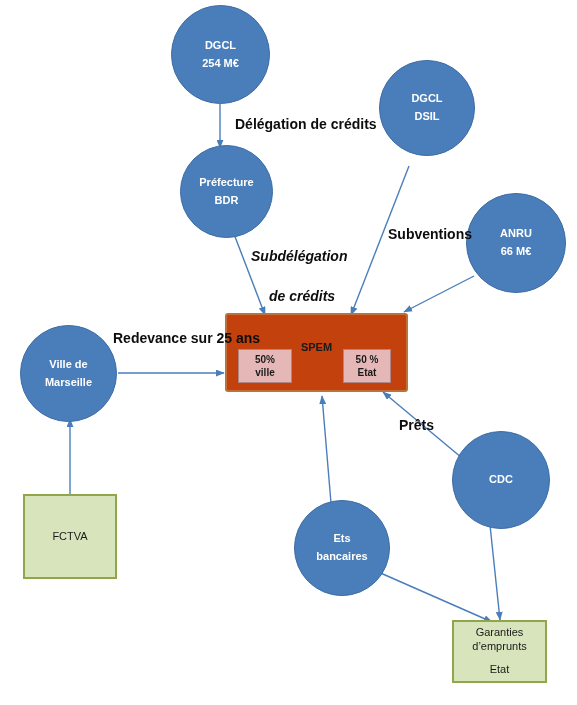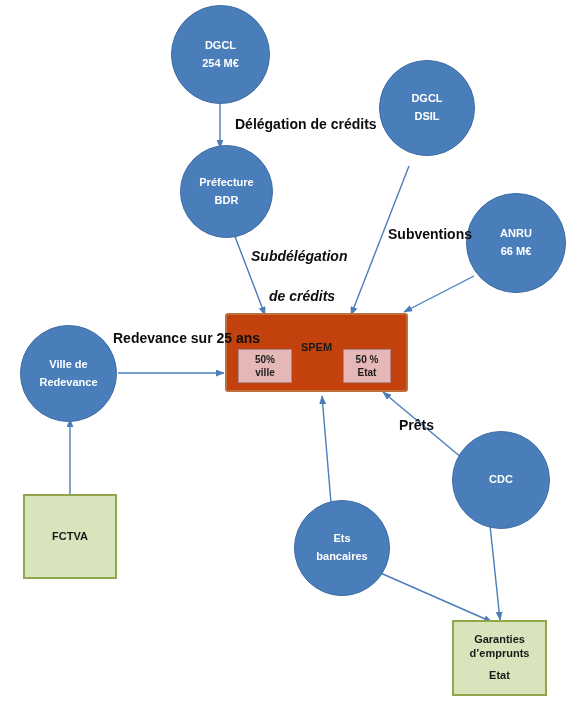--- a/index.html
+++ b/index.html
@@ -44,21 +44,21 @@
     box-shadow: inset 0 0 0 0 rgba(0,0,0,0);
   }
   .circle .line {
     line-height: 1.05;
     margin: 3px 7px;
   }
   .greenbox {
     background: #d8e4bc;
     border: 2px solid #91a64b;
     color: #1a1a1a;
-    font-weight: bold;
+    font-weight: normal;
     font-size: 11px;
   }
   .greenbox .line {
     line-height: 1.25;
     margin: 0;
   }
   .greenbox .spacer {
     height: 9px;
   }
   .spem-box {
@@ -157,37 +157,37 @@
     <span class="line">DSIL</span>
   </div>
 
   <div class="node circle" style="left:466px; top:193px; width:100px; height:100px;text-align:center;">
     <span class="line">ANRU</span>
     <span class="line">66 M€</span>
   </div>
 
   <div class="node circle" style="left:20px; top:325px; width:97px; height:97px;">
     <span class="line">Ville de</span>
-    <span class="line">Redevance</span>
+    <span class="line">Marseille</span>
   </div>
 
   <div class="node circle" style="left:452px; top:431px; width:98px; height:98px;">
     <span class="line">CDC</span>
   </div>
 
   <div class="node circle" style="left:294px; top:500px; width:96px; height:96px;">
     <span class="line">Ets</span>
     <span class="line">bancaires</span>
   </div>
 
   <div class="node greenbox" style="left:23px; top:494px; width:94px; height:85px;">
     <span class="line">FCTVA</span>
   </div>
 
-  <div class="node greenbox" style="left:452px; top:620px; width:95px; height:76px;">
+  <div class="node greenbox" style="left:452px; top:620px; width:95px; height:63px;">
     <span class="line">Garanties</span>
     <span class="line">d’emprunts</span>
     <span class="spacer"></span>
     <span class="line">Etat</span>
   </div>
 
   <div class="spem-box" style="left:225px; top:313px; width:183px; height:79px;">
     <div class="spem-title">SPEM</div>
     <div class="pct-box" style="left:11px; top:34px; width:54px; height:34px;">
       <span class="line">50%</span>

